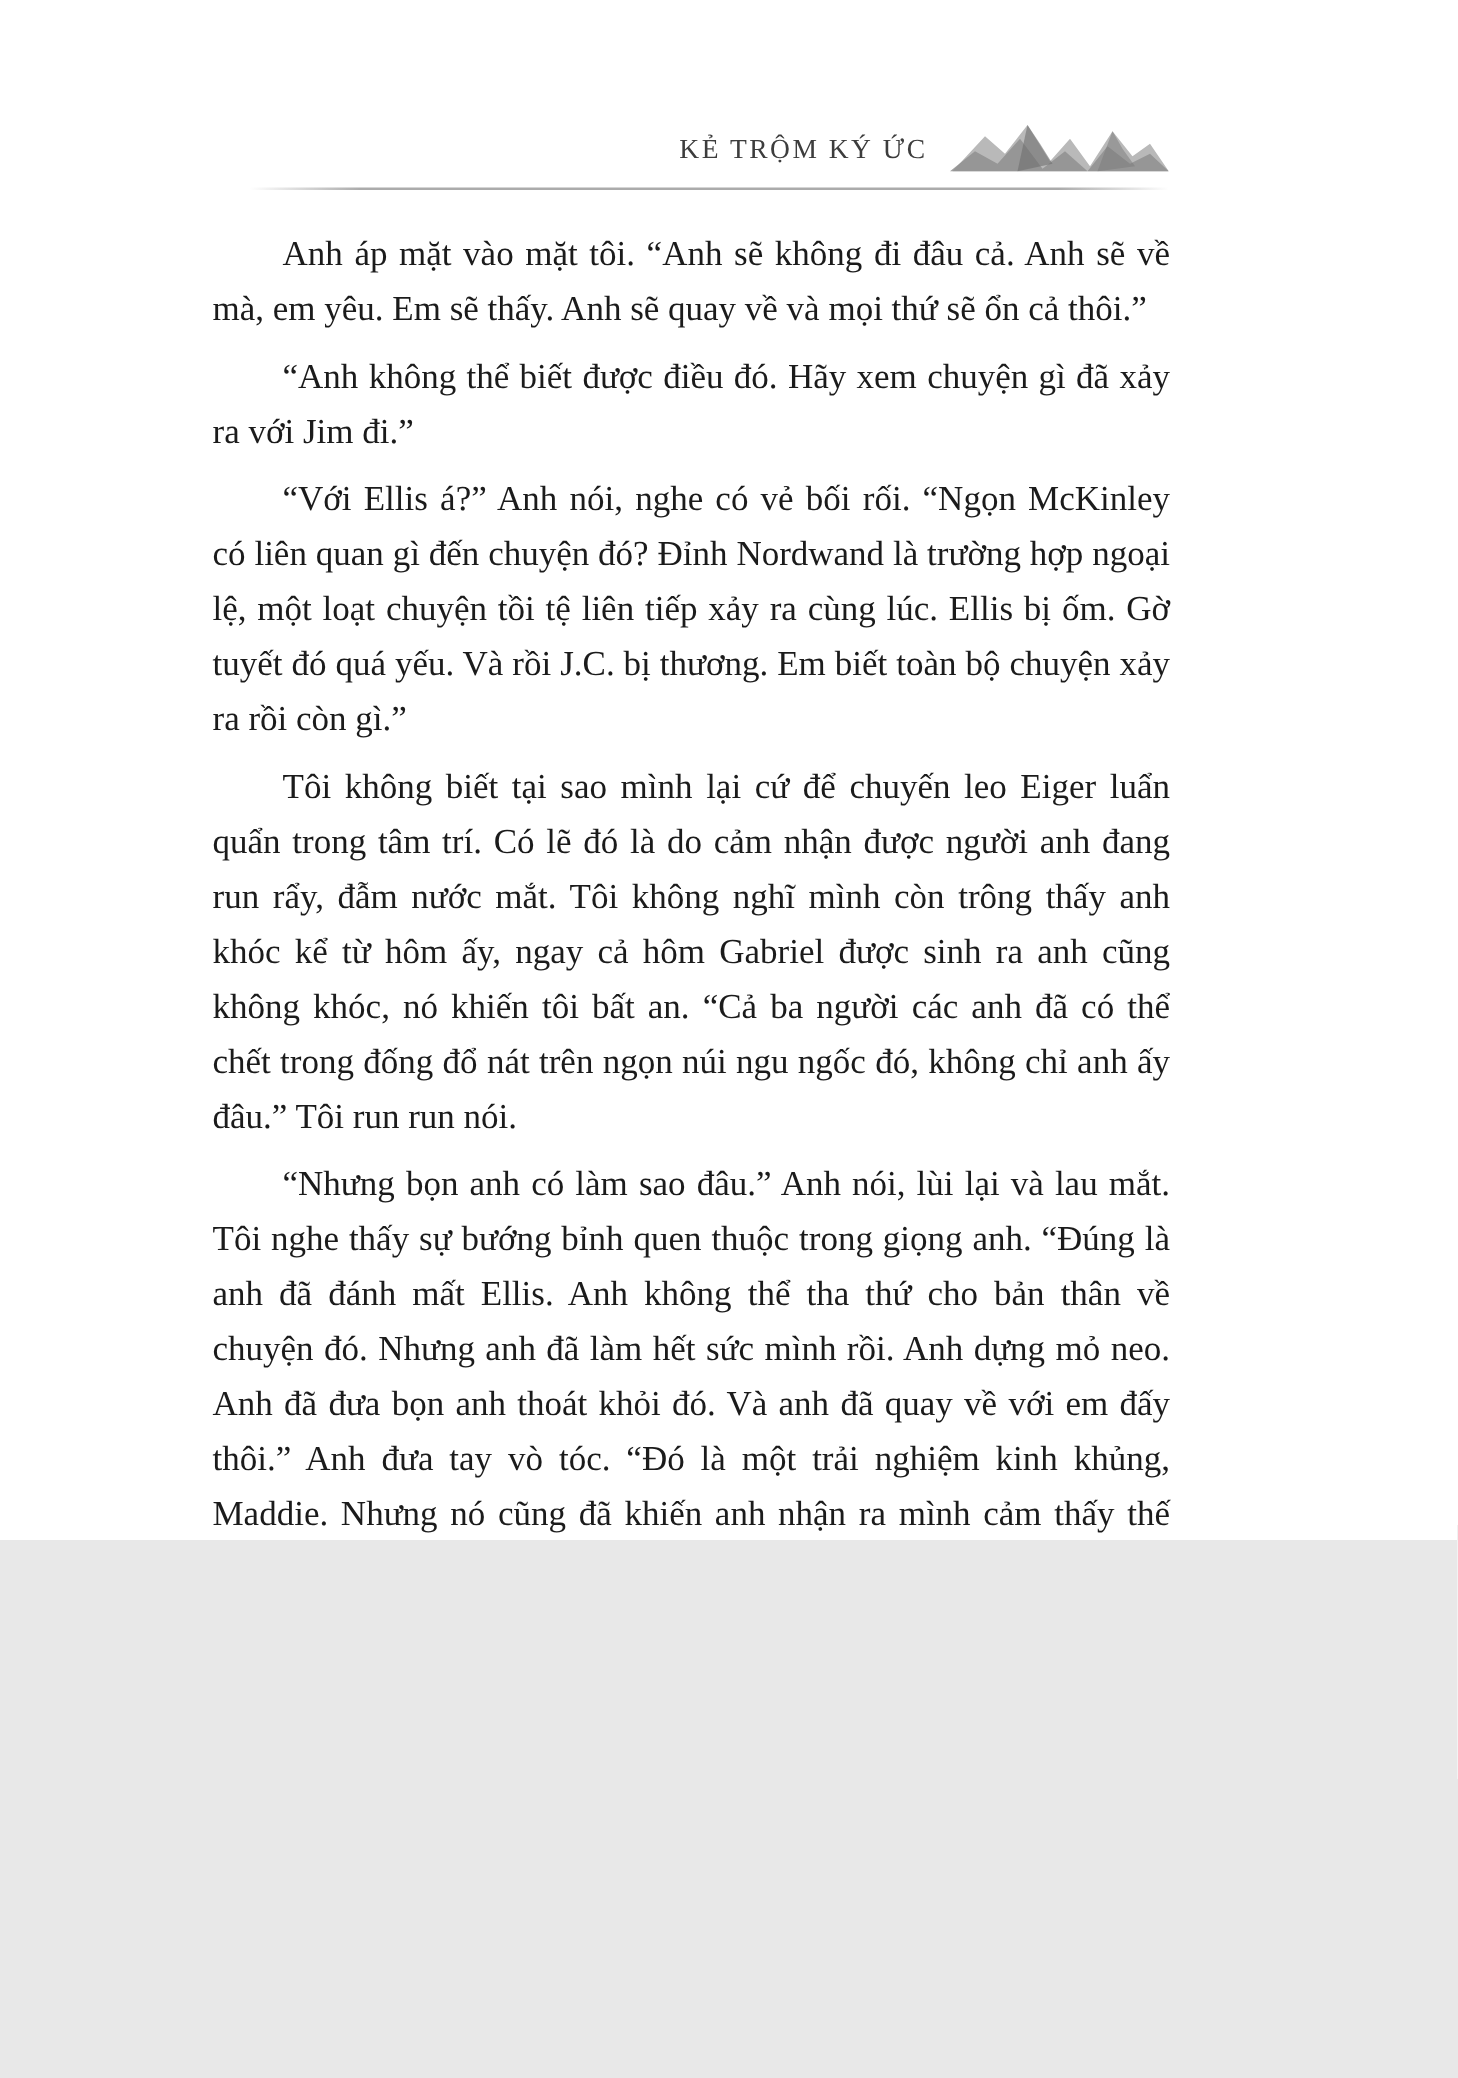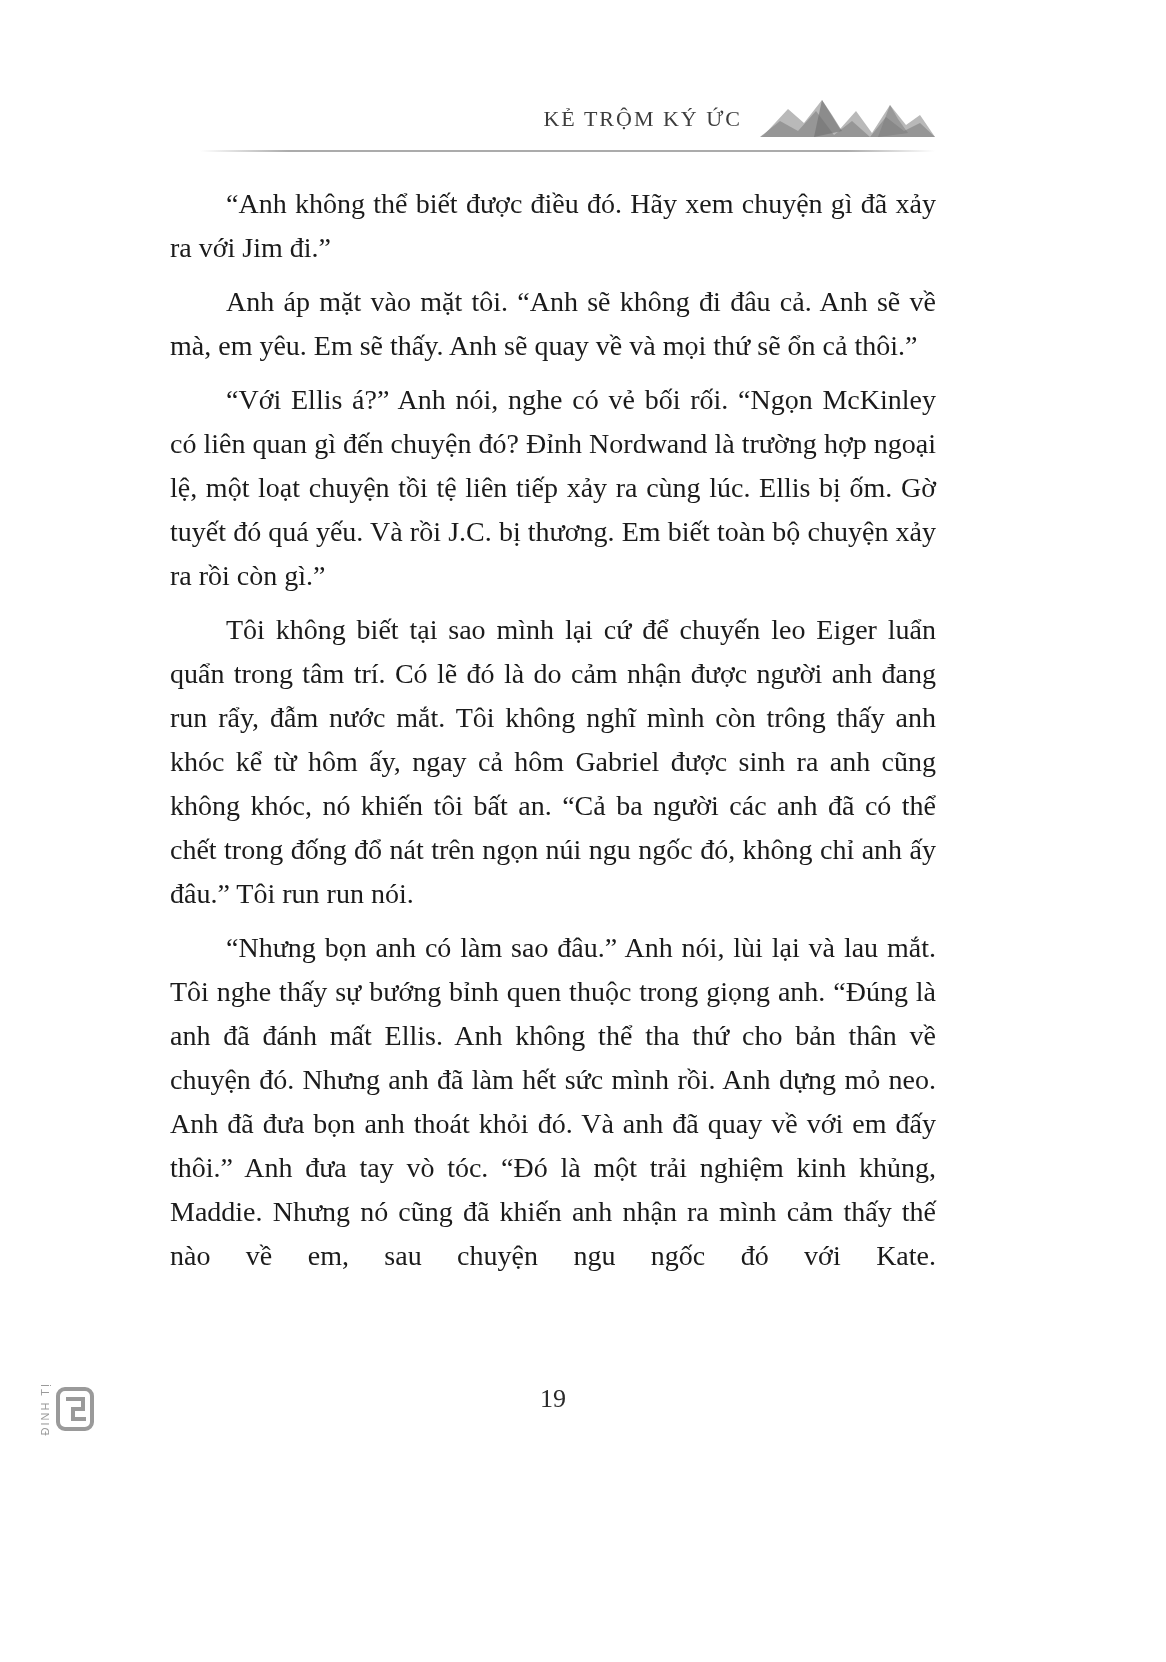--- a/index.html
+++ b/index.html
@@ -3,21 +3,21 @@
 <meta charset="utf-8">
 <style>
   html, body {
     margin: 0;
     padding: 0;
     background: #e8e8e8;
   }
   .page {
     position: relative;
     width: 1166px;
-    height: 1662px;
+    height: 1232px;
     margin: 0 auto;
     background: #ffffff;
     font-family: "Liberation Serif", serif;
     color: #1b1b1b;
     overflow: hidden;
   }
 
   
   .header {
     position: absolute;
@@ -111,22 +111,22 @@
           <polygon points="0,42 20,26 38,36 56,16 74,40 92,26 110,42 126,22 144,36 160,28 175,42" fill="#8f8f8f" opacity="0.85"></polygon>
           <polygon points="54,42 62,5 72,20 82,36" fill="#6e6e6e" opacity="0.6"></polygon>
           <polygon points="118,42 130,10 138,24 148,38" fill="#7a7a7a" opacity="0.5"></polygon>
         </svg>
       </span>
     </div>
     <div class="header-rule"></div>
   </div>
 
   <div class="content">
+    <p>Anh áp mặt vào mặt tôi. “Anh sẽ không đi đâu cả. Anh sẽ về mà, em yêu. Em sẽ thấy. Anh sẽ quay về và mọi thứ sẽ ổn cả thôi.”</p>
     <p>“Anh không thể biết được điều đó. Hãy xem chuyện gì đã xảy ra với Jim đi.”</p>
-    <p>Anh áp mặt vào mặt tôi. “Anh sẽ không đi đâu cả. Anh sẽ về mà, em yêu. Em sẽ thấy. Anh sẽ quay về và mọi thứ sẽ ổn cả thôi.”</p>
     <p>“Với Ellis á?” Anh nói, nghe có vẻ bối rối. “Ngọn McKinley có liên quan gì đến chuyện đó? Đỉnh Nordwand là trường hợp ngoại lệ, một loạt chuyện tồi tệ liên tiếp xảy ra cùng lúc. Ellis bị ốm. Gờ tuyết đó quá yếu. Và rồi J.C. bị thương. Em biết toàn bộ chuyện xảy ra rồi còn gì.”</p>
     <p>Tôi không biết tại sao mình lại cứ để chuyến leo Eiger luẩn quẩn trong tâm trí. Có lẽ đó là do cảm nhận được người anh đang run rẩy, đẫm nước mắt. Tôi không nghĩ mình còn trông thấy anh khóc kể từ hôm ấy, ngay cả hôm Gabriel được sinh ra anh cũng không khóc, nó khiến tôi bất an. “Cả ba người các anh đã có thể chết trong đống đổ nát trên ngọn núi ngu ngốc đó, không chỉ anh ấy đâu.” Tôi run run nói.</p>
     <p class="continued">“Nhưng bọn anh có làm sao đâu.” Anh nói, lùi lại và lau mắt. Tôi nghe thấy sự bướng bỉnh quen thuộc trong giọng anh. “Đúng là anh đã đánh mất Ellis. Anh không thể tha thứ cho bản thân về chuyện đó. Nhưng anh đã làm hết sức mình rồi. Anh dựng mỏ neo. Anh đã đưa bọn anh thoát khỏi đó. Và anh đã quay về với em đấy thôi.” Anh đưa tay vò tóc. “Đó là một trải nghiệm kinh khủng, Maddie. Nhưng nó cũng đã khiến anh nhận ra mình cảm thấy thế nào về em, sau chuyện ngu ngốc đó với Kate.</p>
   </div>
 
   <div class="page-number">19</div>
 
   <div class="publisher-logo">
     <span class="publisher-name">ĐINH TỊ</span>
     <span>

